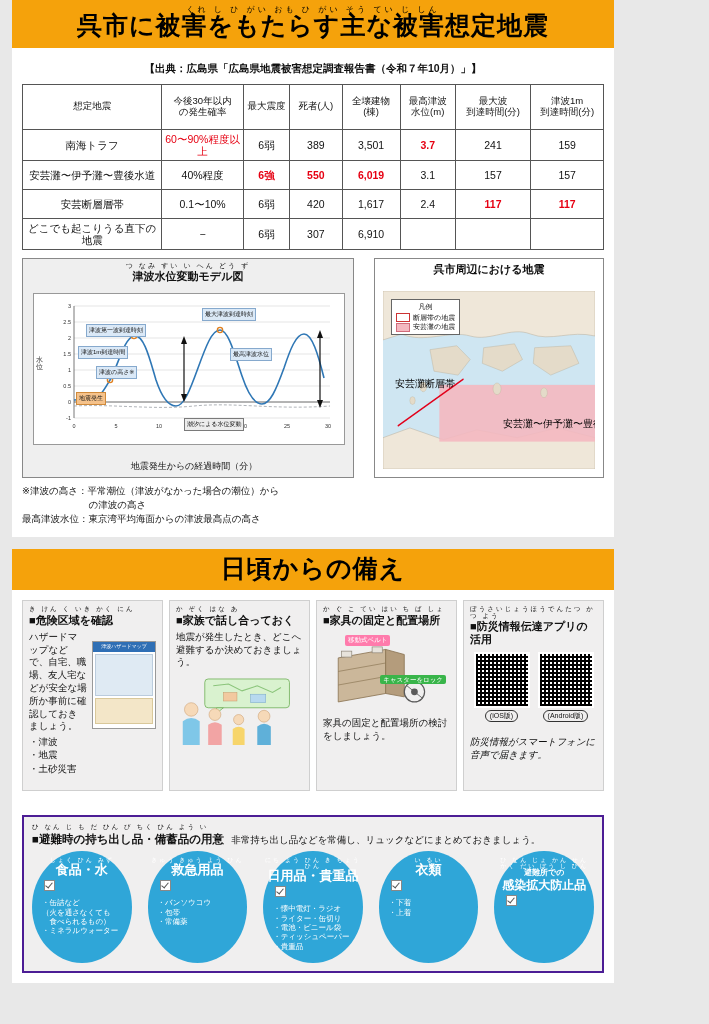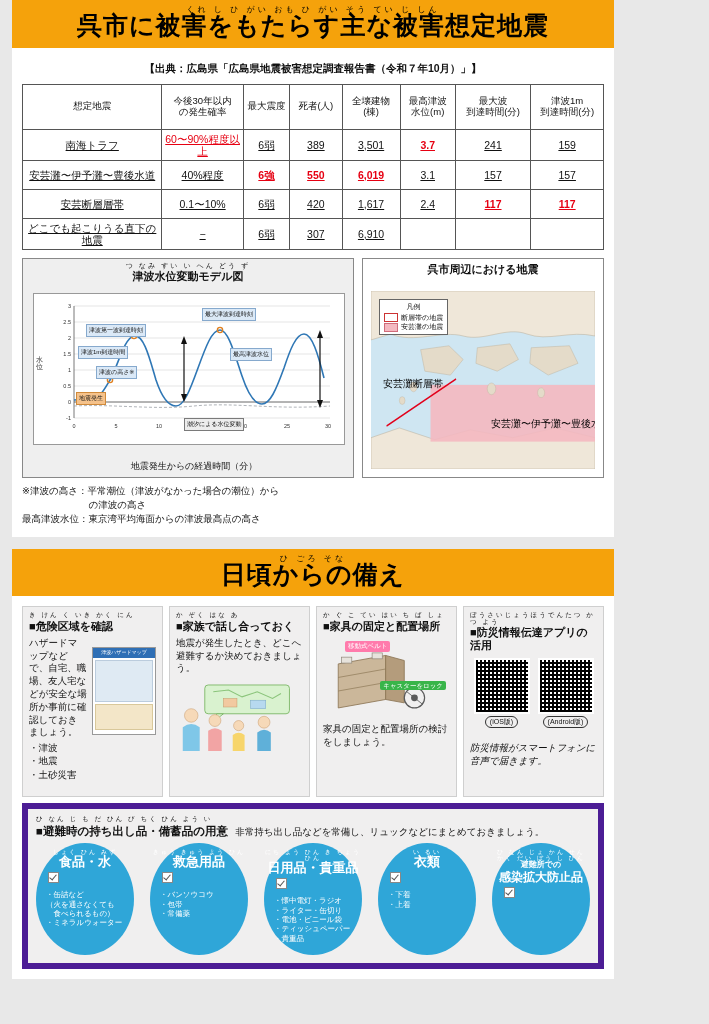--- a/index.html
+++ b/index.html
@@ -33,27 +33,27 @@
 
   
   table.quake{
     border-collapse:collapse;width:100%;font-size:10px;table-layout:fixed;
   }
   table.quake th,table.quake td{
     border:1px solid #555;text-align:center;padding:3px 1px;
     vertical-align:middle;line-height:1.15;
   }
   table.quake thead th{font-weight:normal;font-size:9.5px;height:38px;}
-  table.quake tbody td{height:22px;font-size:10.5px;text-decoration:underline;}
+  table.quake tbody td{height:22px;font-size:10.5px;}
   td.name{font-size:10.5px;}
   .red{color:#e60012;font-weight:bold;}
   .redsm{color:#e60012;}
 
   
-  .figs{display:flex;gap:8px;margin-top:8px;}
+  .figs{display:flex;gap:20px;margin-top:8px;}
   .fig{border:1px solid #888;background:#fff;position:relative;}
   .fig .cap{
     text-align:center;font-size:11px;font-weight:bold;padding:3px 0 1px;
   }
   .fig .cap .rb{display:block;font-size:7px;font-weight:normal;letter-spacing:2px;line-height:1;}
   .figL{width:330px;height:218px;background:#efefef;}
   .figR{width:auto;flex:1;height:218px;background:#fff;}
 
   
   .graphbox{position:absolute;left:10px;top:34px;width:310px;height:150px;background:#fff;border:1px solid #999;}
@@ -118,21 +118,21 @@
   
   .qrrow{display:flex;gap:8px;justify-content:center;margin-top:6px;}
   .qr{width:52px;height:52px;background:
      repeating-linear-gradient(0deg,#000 0 2px,#fff 2px 4px),
      repeating-linear-gradient(90deg,#000 0 2px,#fff 2px 4px);
      background-blend-mode:multiply;border:2px solid #fff;}
   .qrcap{text-align:center;font-size:7px;margin-top:2px;}
   .qrcap span{border:1px solid #333;border-radius:8px;padding:0 4px;display:inline-block;}
 
   
-  .supplies{background:#f0efef;border:6px solid #4c1d95;margin-top:6px;padding:6px 8px 8px;}
+  .supplies{background:#f0efef;border:2px solid #4c1d95;margin-top:24px;padding:6px 8px 8px;}
   .supplies .hd{font-size:11.5px;font-weight:bold;}
   .supplies .hd .rb{font-size:6.5px;font-weight:normal;letter-spacing:2px;}
   .supplies .hd .sub{font-size:9.5px;font-weight:normal;margin-left:4px;}
   .circles{display:flex;gap:16px;margin-top:4px;}
   .circ{
     flex:1;height:112px;border-radius:50%;background:#2fa6d8;color:#fff;
     position:relative;padding-top:6px;box-sizing:border-box;
   }
   .circ .ct{text-align:center;font-size:13px;font-weight:bold;line-height:1.1;}
   .circ .ct .rb{display:block;font-size:6px;font-weight:normal;letter-spacing:2px;line-height:1;}
@@ -339,21 +339,20 @@
     </div>
 
     <div class="notes">
       <div>※津波の高さ：平常潮位（津波がなかった場合の潮位）から</div>
       <div>　　　　　　　の津波の高さ</div>
       <div>最高津波水位：東京湾平均海面からの津波最高点の高さ</div>
     </div>
   </div>
 
   <div class="banner" style="margin-top:12px;">
-    <div class="ruby-line">ひ ごろ そな</div>
     <div class="title">日頃からの備え</div>
   </div>
 
   <div class="panel">
     <div class="cards">
 
       <div class="card">
         <h4>
           <span class="rb">き けん く いき かく にん</span>
           <span>■危険区域を確認</span>

